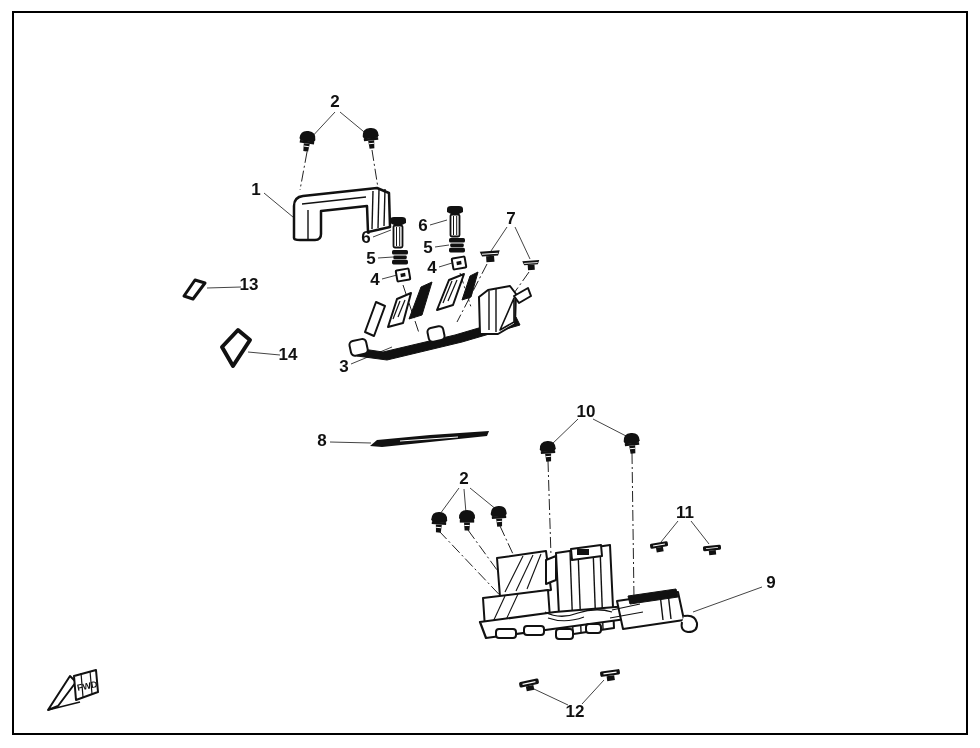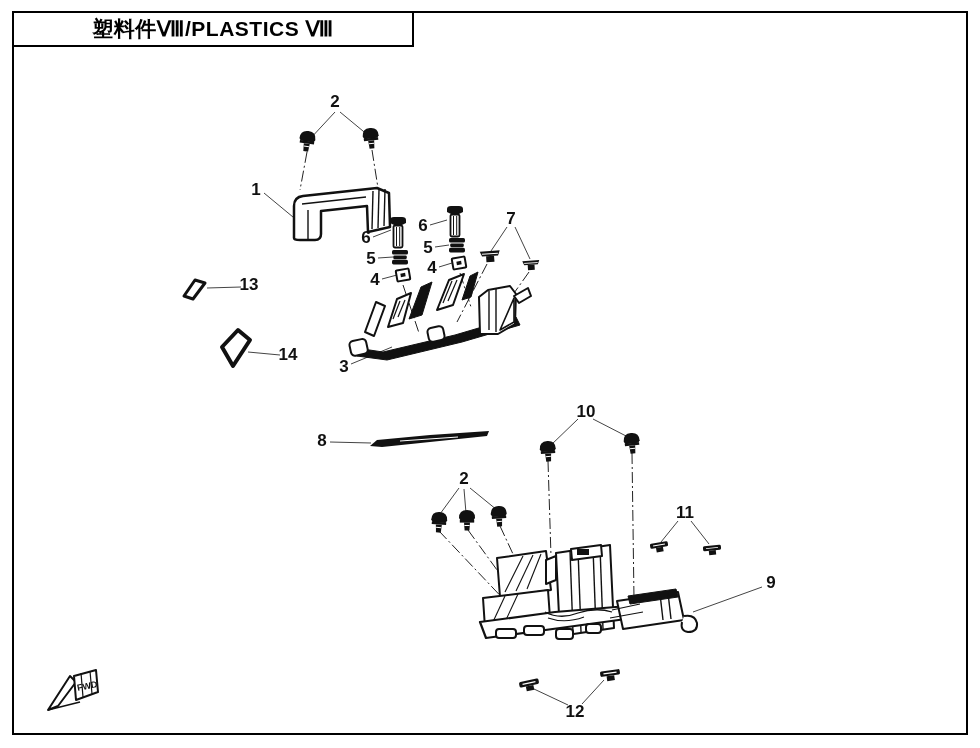--- a/index.html
+++ b/index.html
@@ -18,23 +18,20 @@
   .fwdtext{font-family:"Liberation Sans",sans-serif;font-size:9px;font-weight:bold;
            fill:#111;text-anchor:middle;}
 </style>
 </head>
 <body>
 
 <div class="page">
 
   <div class="frame"></div>
 
-  <div class="titlebox">
-    <span>塑料件Ⅷ/PLASTICS Ⅷ</span>
-  </div>
 
   <svg class="art" width="980" height="748" viewBox="0 0 980 748">
 
     <defs>
 
       <g id="screw2">
         <path d="M-8,-3 Q-8,-11 0,-11 Q8,-11 8,-3 L6.5,-0.5 L-6.5,-0.5 Z" fill="#111"></path>
         <rect x="-7.2" y="-1" width="14.4" height="2.6" fill="#111"></rect>
         <path d="M-3,1.6 L3,1.6 L2.4,9.5 L-2.4,9.5 Z" fill="#111"></path>
         <line x1="-2.6" y1="4.5" x2="2.6" y2="4.5" stroke="#fff" stroke-width="1"></line>

